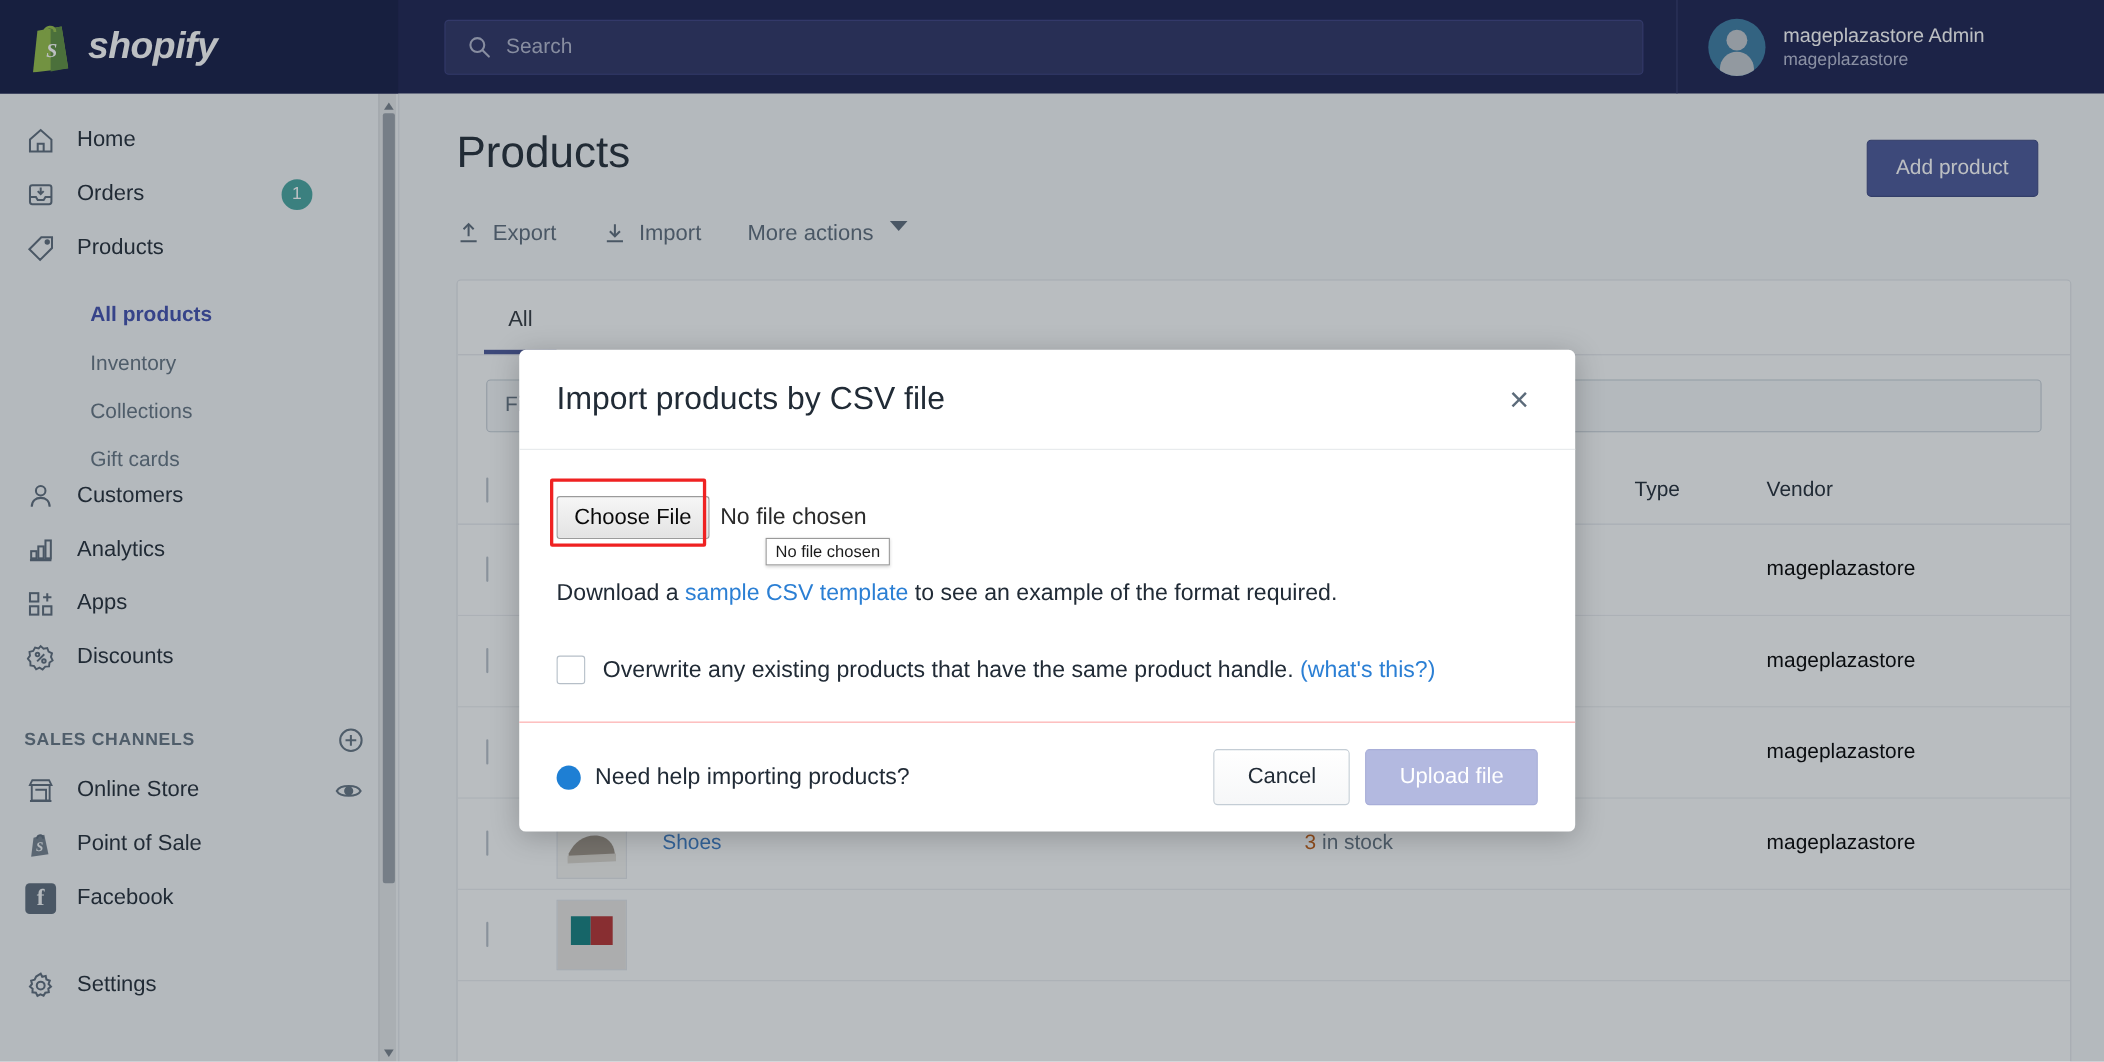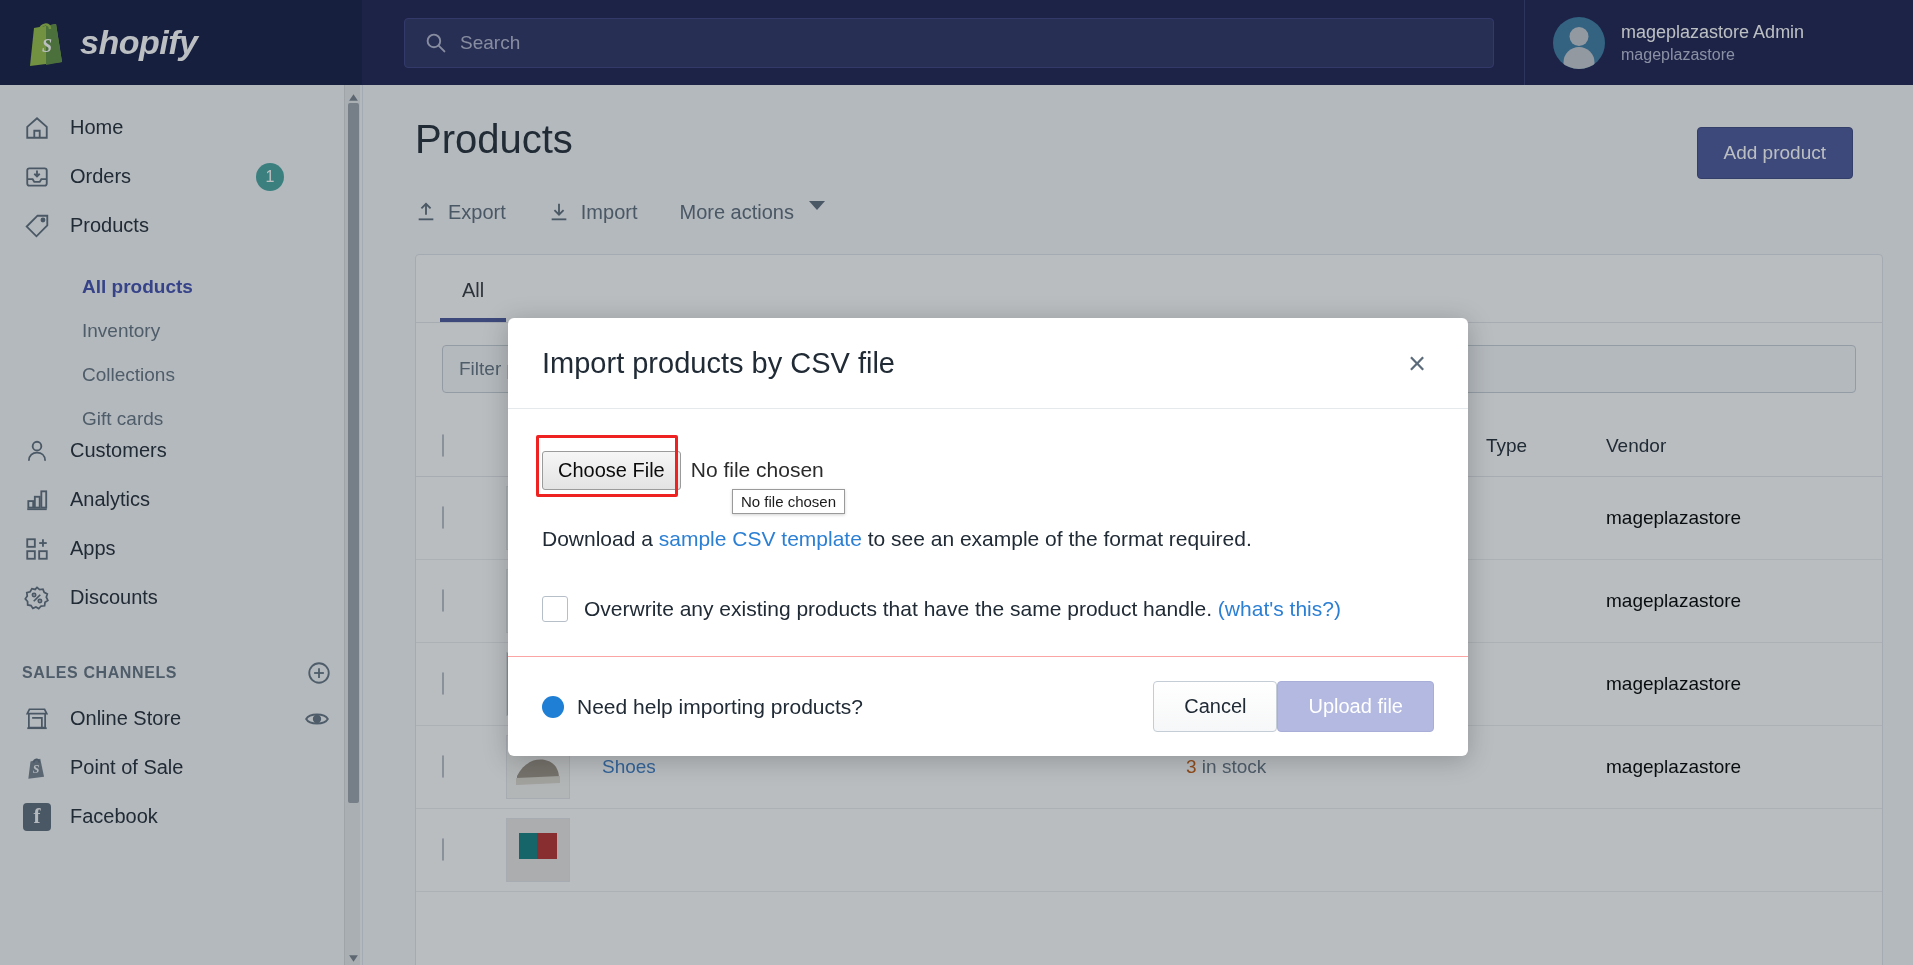--- a/index.html
+++ b/index.html
@@ -257,21 +257,21 @@
     border: 1px solid #e1e4e8; background: #eef0f2;
     overflow: hidden; position: relative;
   }
   .plink { color: #3b7cc4; cursor: pointer; }
   .muted { color: #637381; }
   .stock-n { color: #bf5b12; }
 
   
   .modal {
     position: absolute;
-    left: 508px; top: 318px;
+    left: 472px; top: 318px;
     width: 960px;
     background: #ffffff;
     border-radius: 6px;
     box-shadow: 0 4px 26px rgba(0,0,0,0.22);
     z-index: 100;
     overflow: visible;
   }
   .modal-head {
     display: flex; align-items: center;
     justify-content: space-between;
@@ -336,21 +336,21 @@
   .ow-label { font-size: 21px; color: #212b36; }
   .modal-foot {
     display: flex; align-items: center;
     justify-content: space-between;
     padding: 24px 34px;
     border-top: 1px solid #fca5a5;
   }
   .help-row { display: flex; align-items: center; gap: 13px; cursor: pointer; }
   .help-dot { width: 22px; height: 22px; border-radius: 50%; background: #1e7fd4; }
   .help-txt { font-size: 21px; color: #212b36; }
-  .foot-btns { display: flex; gap: 0; }
+  .foot-btns { display: flex; gap: 14px; }
   .btn-cancel {
     background: linear-gradient(#ffffff,#f6f7f8);
     border: 1px solid #c4cdd5; border-radius: 4px;
     padding: 13px 30px; font-size: 20px; color: #212b36;
     cursor: pointer;
   }
   .btn-upload {
     background: #b3b9e0; border: 1px solid #a8aed8;
     border-radius: 4px;
     padding: 13px 30px; font-size: 20px; color: #ffffff;
@@ -529,20 +529,29 @@
 
   <div class="nav-item">
     <span class="ico">
       <span class="fb-icon">f</span>
     </span>
     <span class="lbl">Facebook</span>
   </div>
 
   <div class="nav-gap"></div>
 
+  <div class="nav-item">
+    <span class="ico">
+      <svg width="26" height="26" viewBox="0 0 24 24" fill="none" stroke="currentColor" stroke-width="1.7">
+        <circle cx="12" cy="12" r="3.3"></circle>
+        <path d="M12 2 L13.3 4.6 L16.2 4 L16.8 6.9 L19.6 7.9 L18.6 10.6 L20.6 12.8 L18.4 14.6 L18.8 17.5 L15.9 17.9 L14.4 20.4 L11.8 19.3 L9.3 20.6 L8 18 L5.1 17.6 L5.2 14.7 L3 12.9 L4.7 10.6 L4 7.8 L6.9 7 L8.2 4.4 Z"></path>
+      </svg>
+    </span>
+    <span class="lbl">Settings</span>
+  </div>
 
   <div class="sb-scrollbar">
     <span class="sb-arrow" style="top:4px;">
       <svg width="11" height="11" viewBox="0 0 10 10">
           <path d="M5 2 L9 8 H1 Z" fill="currentColor"></path>
         </svg>
     </span>
     <div class="sb-thumb"></div>
     <span class="sb-arrow" style="bottom:4px;">
       <svg width="11" height="11" viewBox="0 0 10 10">

